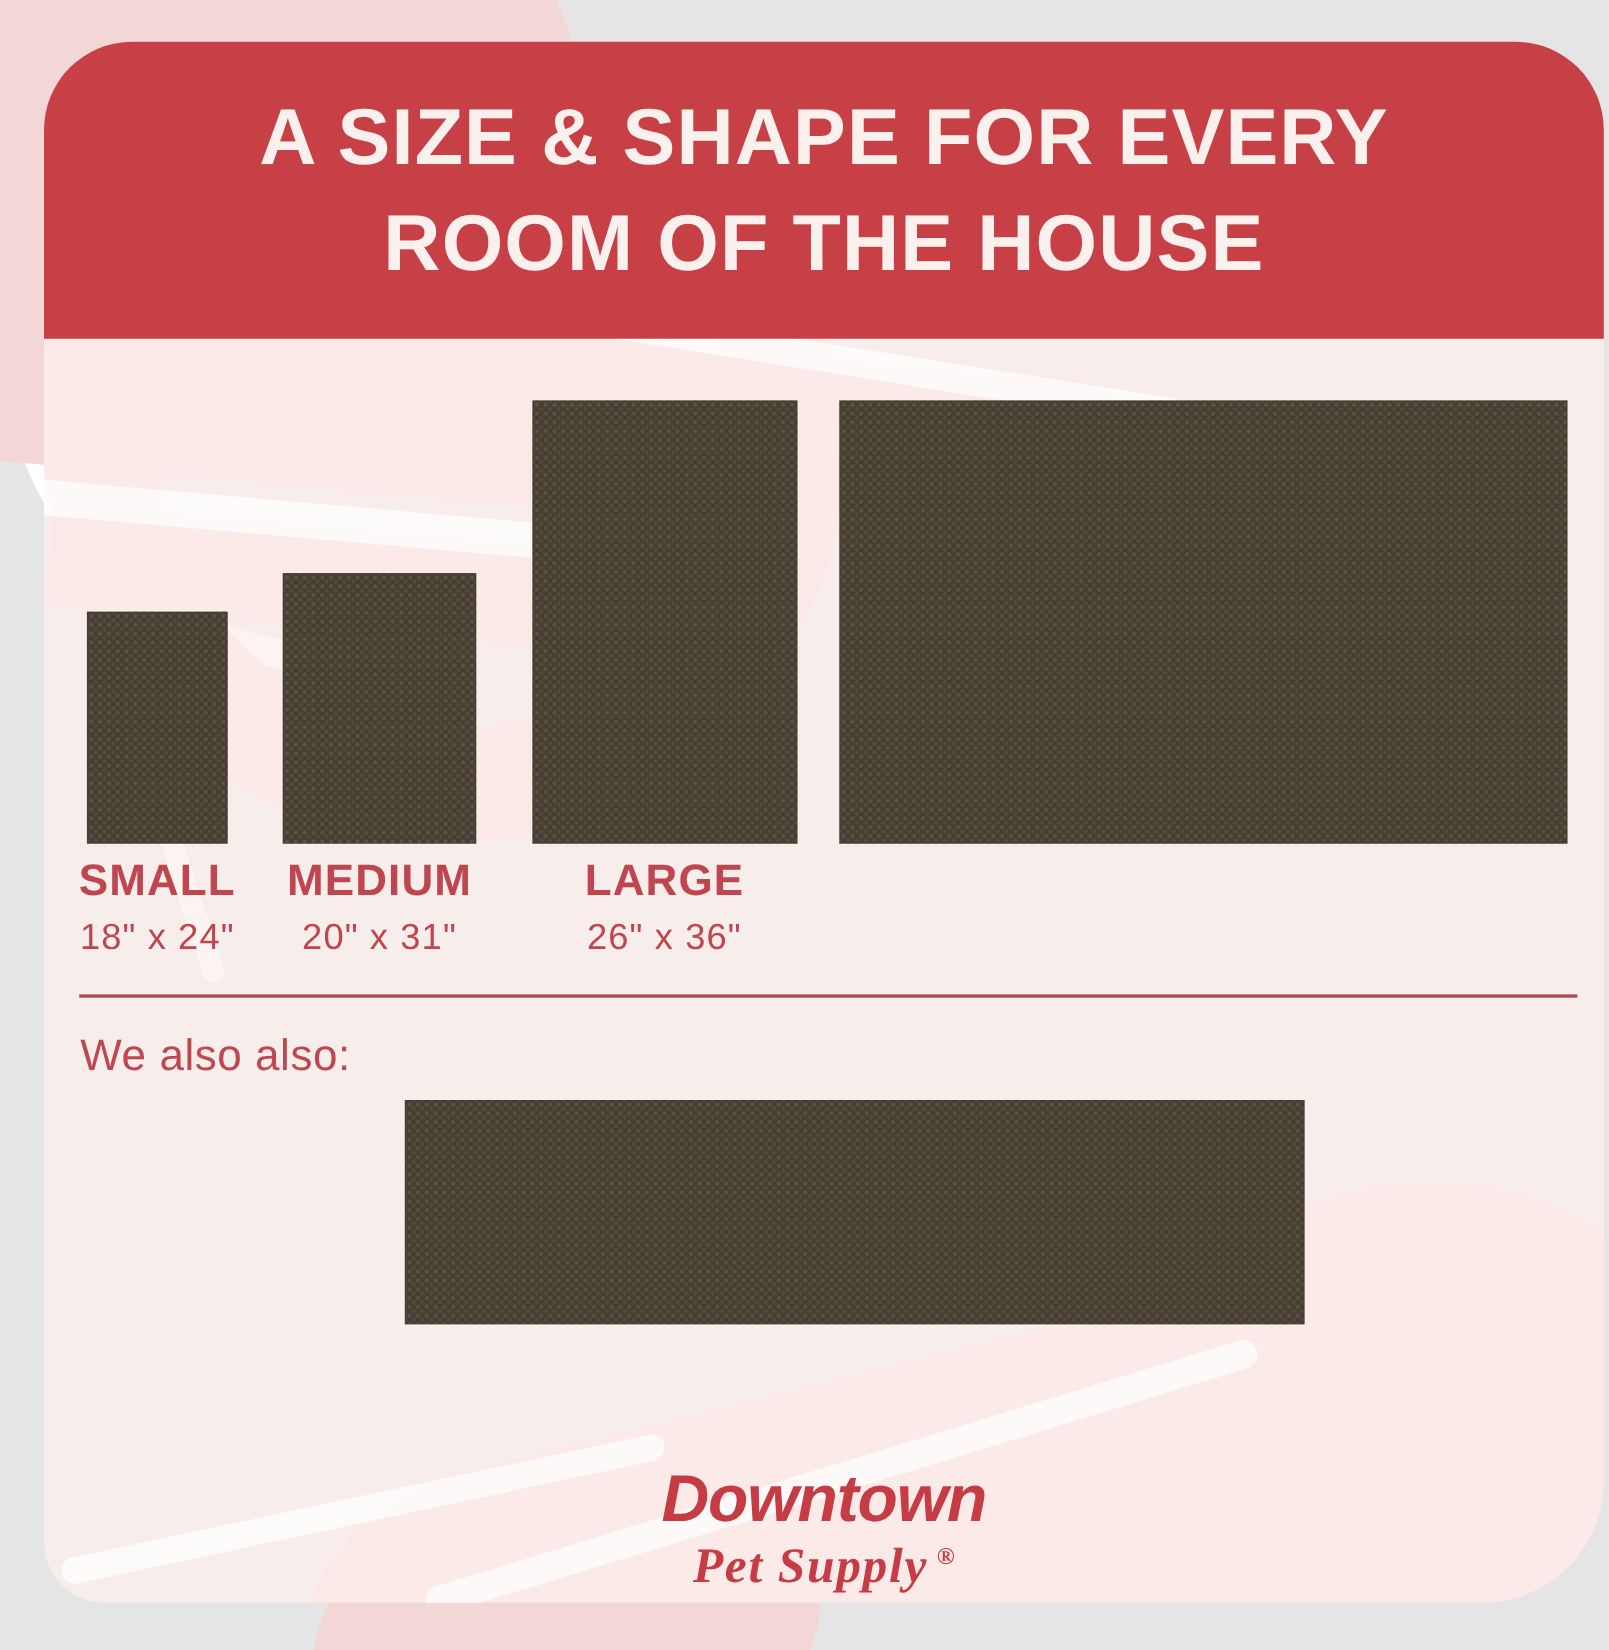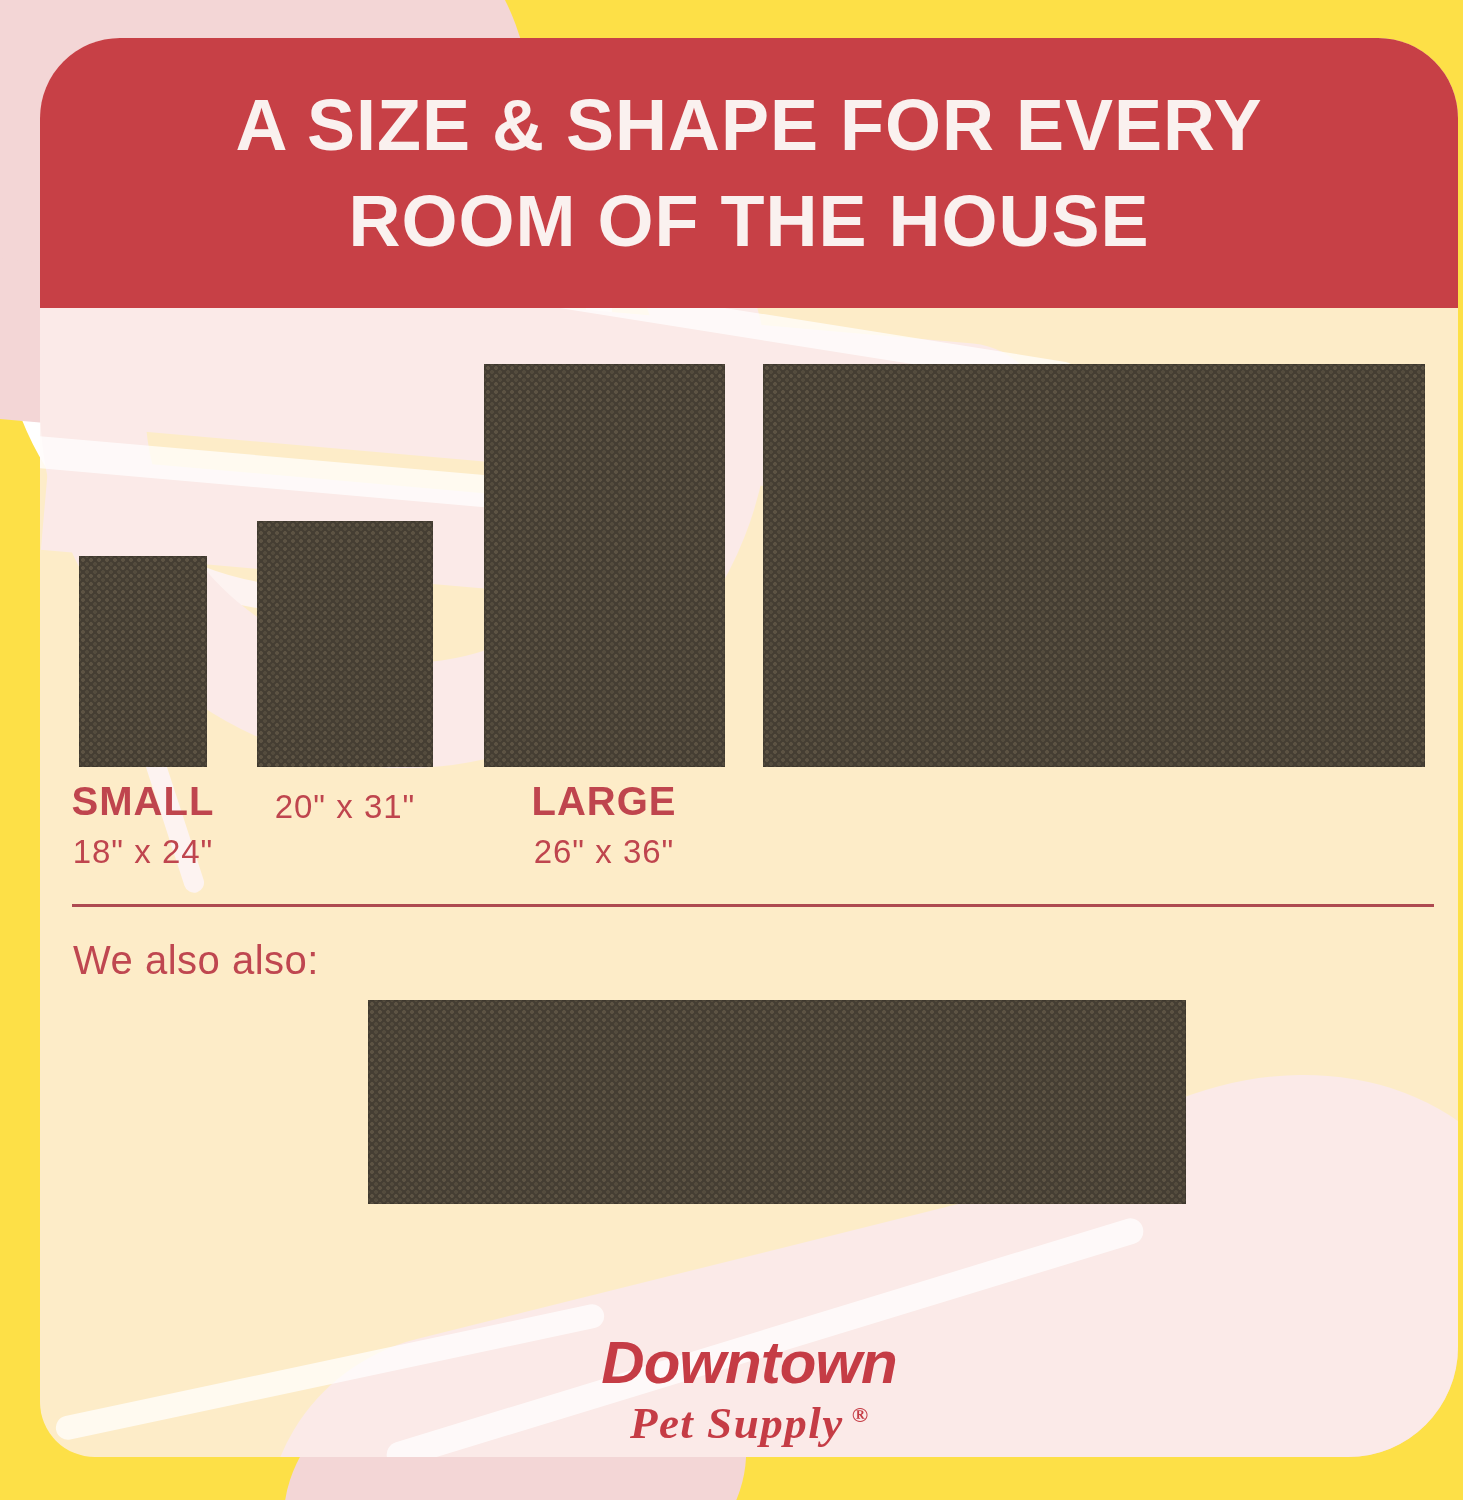--- a/index.html
+++ b/index.html
@@ -1,18 +1,18 @@
 <!DOCTYPE html>
 <html><head>
 <meta charset="utf-8">
 <style>
   html,body{margin:0;padding:0;background:#ffffff;}
   .stage{
     position:relative;width:1463px;height:1500px;overflow:hidden;
-    background:#fde047;font-family:"Liberation Sans", sans-serif;
+    background:#e5e5e5;font-family:"Liberation Sans", sans-serif;
   }
   
   .decor, .decor-clip, .streak-clip{position:absolute;inset:0;}
   .decor{z-index:1;}
   .shape{position:absolute;background:#f3d6d6;}
   .blob-tl{left:-170px;top:-170px;width:700px;height:570px;border-radius:48%;}
   .arc-tl{left:20px;top:-40px;width:560px;height:560px;border-radius:50%;
           border:26px solid #ffffff;background:transparent;}
   .wedge-1{left:-100px;top:250px;width:1150px;height:160px;border-radius:0 90px 90px 0;
            transform:rotate(5deg);transform-origin:left center;}
@@ -135,20 +135,21 @@
   <div class="mat" id="mat-small"></div>
   <div class="mat" id="mat-medium"></div>
   <div class="mat" id="mat-large"></div>
   <div class="mat" id="mat-xlarge"></div>
 
   <div class="size-label" id="label-small">
     <div class="size-name">SMALL</div>
     <div class="size-dims">18" x 24"</div>
   </div>
   <div class="size-label" id="label-medium">
+    <div class="size-name">MEDIUM</div>
     <div class="size-dims">20" x 31"</div>
   </div>
   <div class="size-label" id="label-large">
     <div class="size-name">LARGE</div>
     <div class="size-dims">26" x 36"</div>
   </div>
 
   <div class="divider"></div>
   <div class="also-make">We also also:</div>
 

